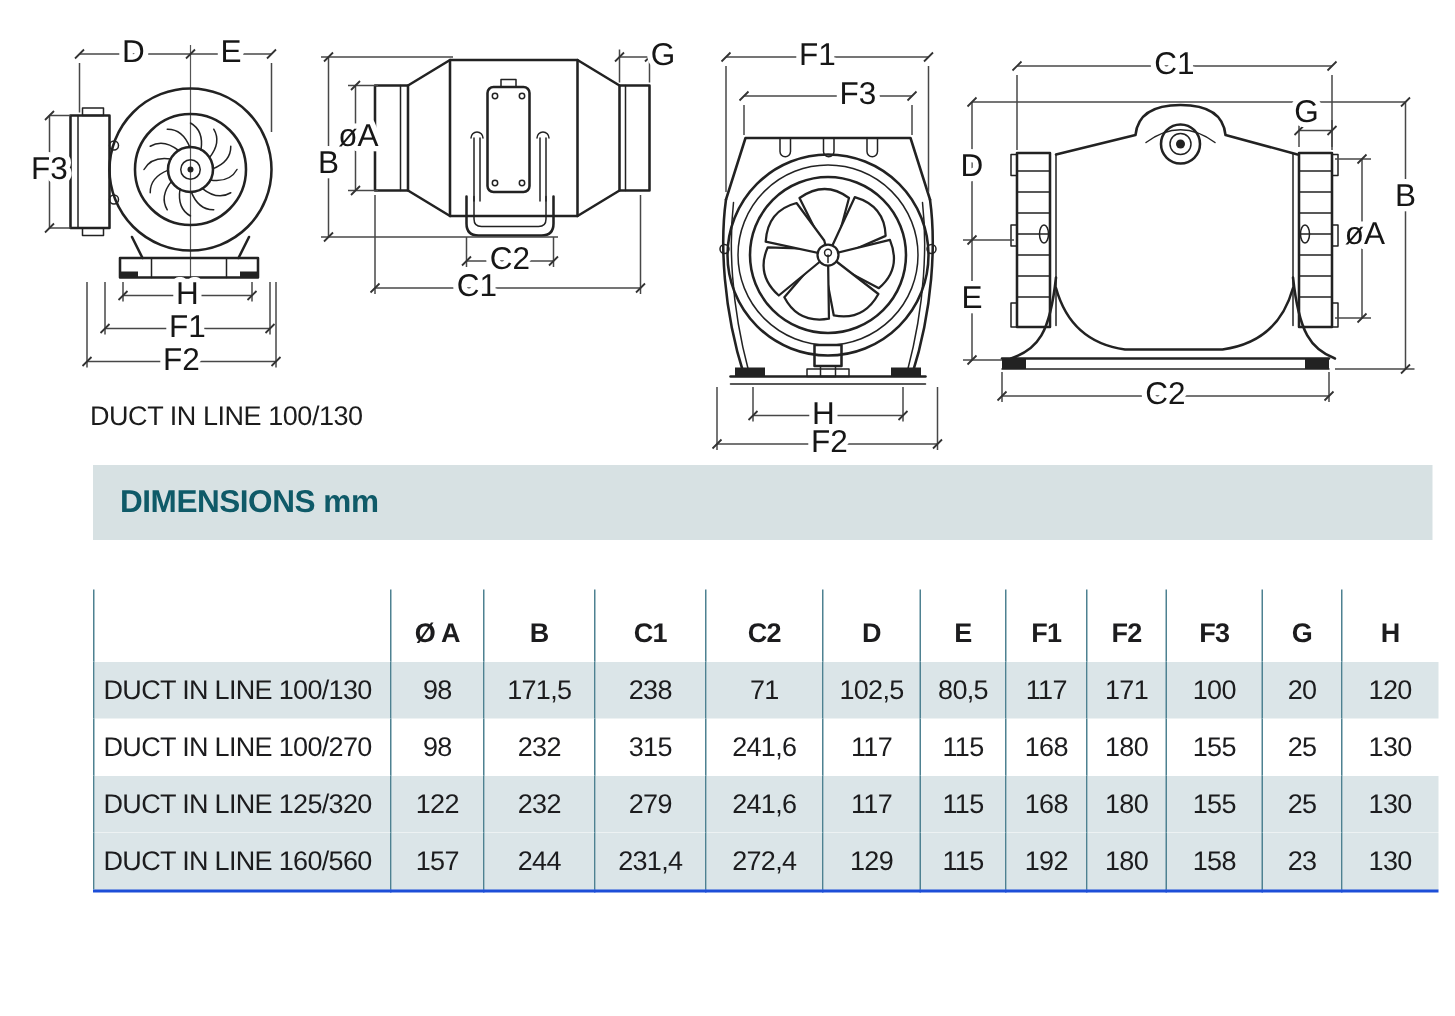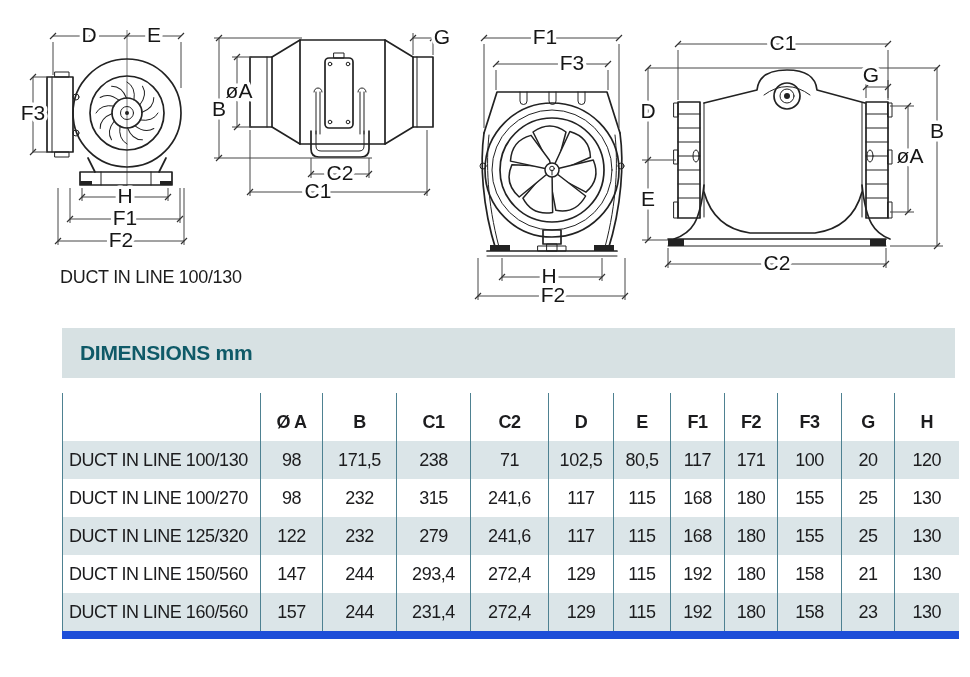--- a/index.html
+++ b/index.html
@@ -14,28 +14,28 @@
   .dim {stroke:#474747;fill:none;stroke-width:1;}
   .tk  {stroke:#333;fill:none;stroke-width:1.2;}
   .blade{fill:#ffffff;stroke:#222;stroke-width:1.5;stroke-linejoin:round;}
   .pad {fill:#222;stroke:none;}
   .dt  {font-family:"Liberation Sans",sans-serif;font-size:21px;fill:#161616;
         text-anchor:middle;dominant-baseline:middle;
         paint-order:stroke;stroke:#ffffff;stroke-width:7px;stroke-linejoin:round;}
   .cap {font-family:"Liberation Sans",sans-serif;font-size:18px;fill:#1c1c1c;letter-spacing:-.3px;}
 
   
-  .band{position:absolute;left:62px;top:328px;width:893px;height:50px;
+  .band{position:absolute;left:62px;top:310px;width:893px;height:50px;
         background:#d7e1e3;display:flex;align-items:center;}
   .band h2{margin:0 0 0 18px;font-size:21px;font-weight:bold;color:#0f5a68;letter-spacing:-.3px;}
 
   
   table.dims{position:absolute;left:62px;top:393px;width:896px;
              border-collapse:collapse;table-layout:fixed;
-             border-bottom:8px solid #1d4ed8;}
+             border-bottom:2px solid #1d4ed8;}
   .dims th,.dims td{border-left:1.5px solid #4e8191;padding:0;
                     font-size:18px;letter-spacing:-.45px;text-align:center;
                     height:38px;font-weight:normal;color:#1c1c1e;white-space:nowrap;overflow:hidden;}
   .dims thead th{height:40px;font-weight:bold;vertical-align:bottom;padding-bottom:8px;}
   .dims tbody th{text-align:left;padding-left:6px;}
   .dims tr.stripe td,.dims tr.stripe th{background:#dbe5e8;}
 </style>
 </head>
 <body>
 
@@ -396,34 +396,20 @@
       <td>279</td>
       <td>241,6</td>
       <td>117</td>
       <td>115</td>
       <td>168</td>
       <td>180</td>
       <td>155</td>
       <td>25</td>
       <td>130</td>
     </tr>
-    <tr>
-      <th>DUCT IN LINE 150/560</th>
-      <td>147</td>
-      <td>244</td>
-      <td>293,4</td>
-      <td>272,4</td>
-      <td>129</td>
-      <td>115</td>
-      <td>192</td>
-      <td>180</td>
-      <td>158</td>
-      <td>21</td>
-      <td>130</td>
-    </tr>
     <tr class="stripe">
       <th>DUCT IN LINE 160/560</th>
       <td>157</td>
       <td>244</td>
       <td>231,4</td>
       <td>272,4</td>
       <td>129</td>
       <td>115</td>
       <td>192</td>
       <td>180</td>

